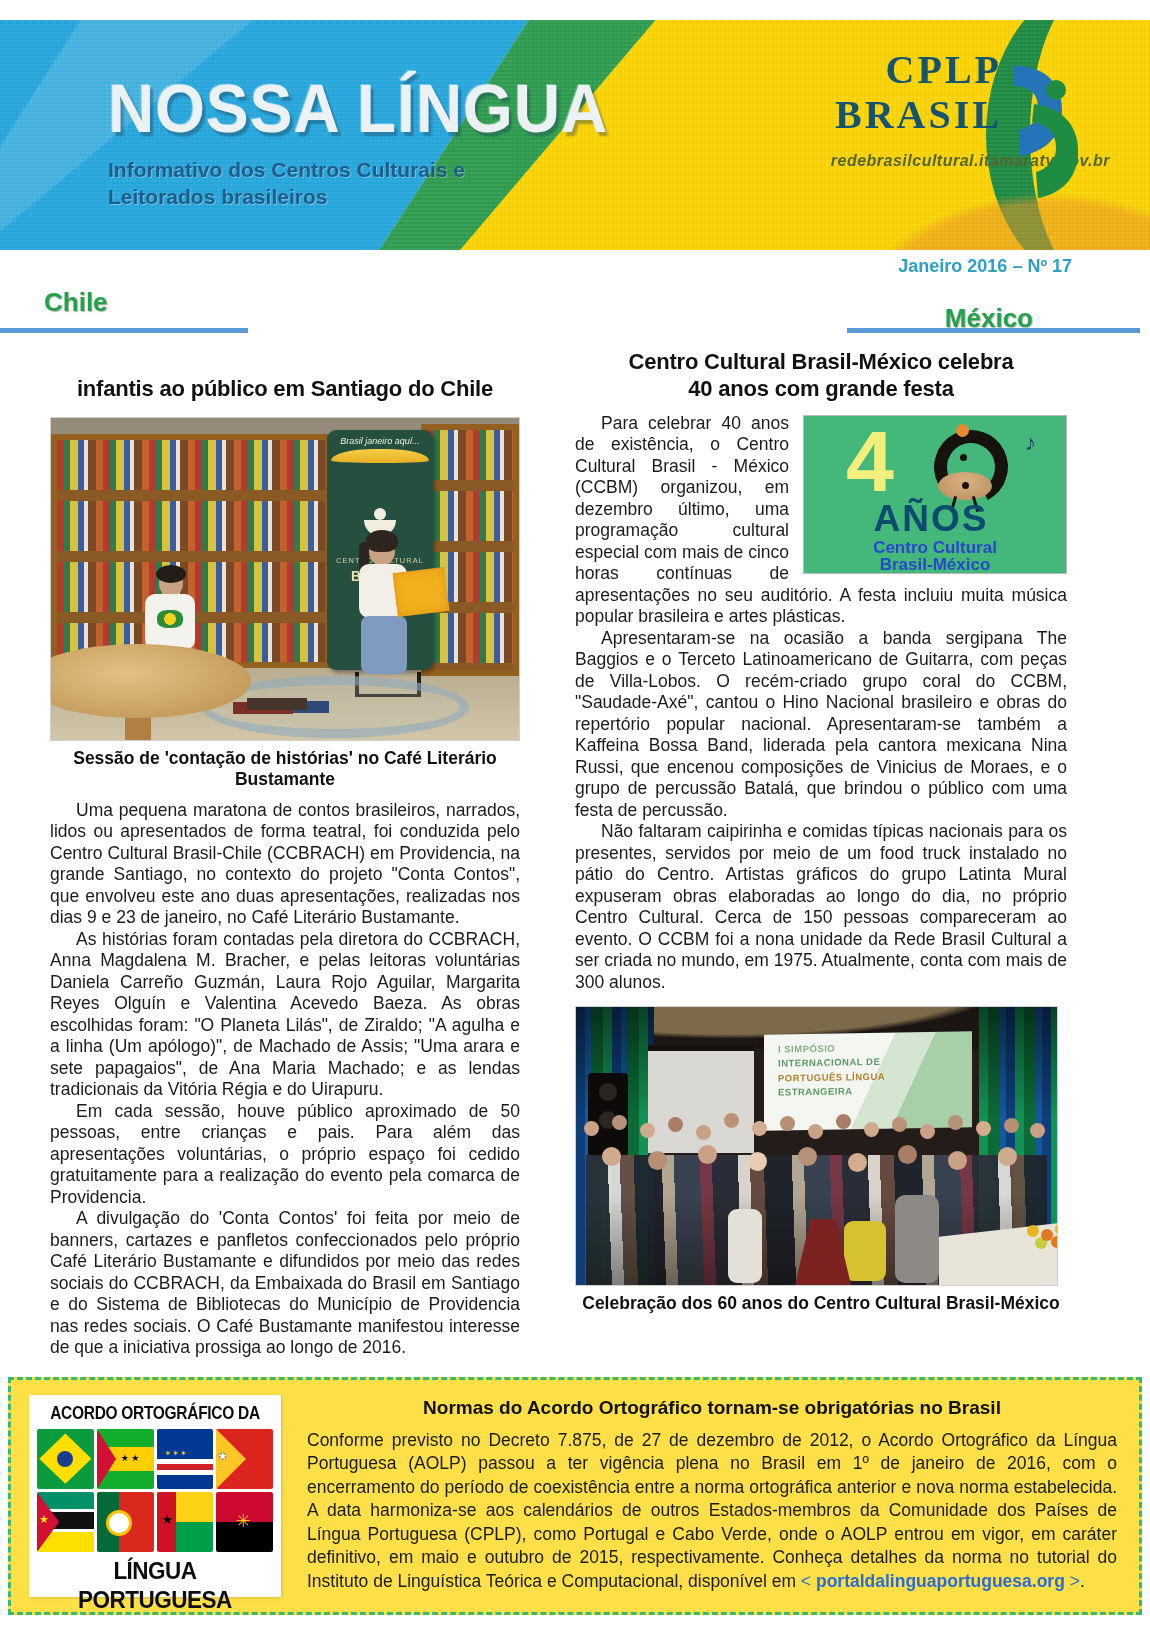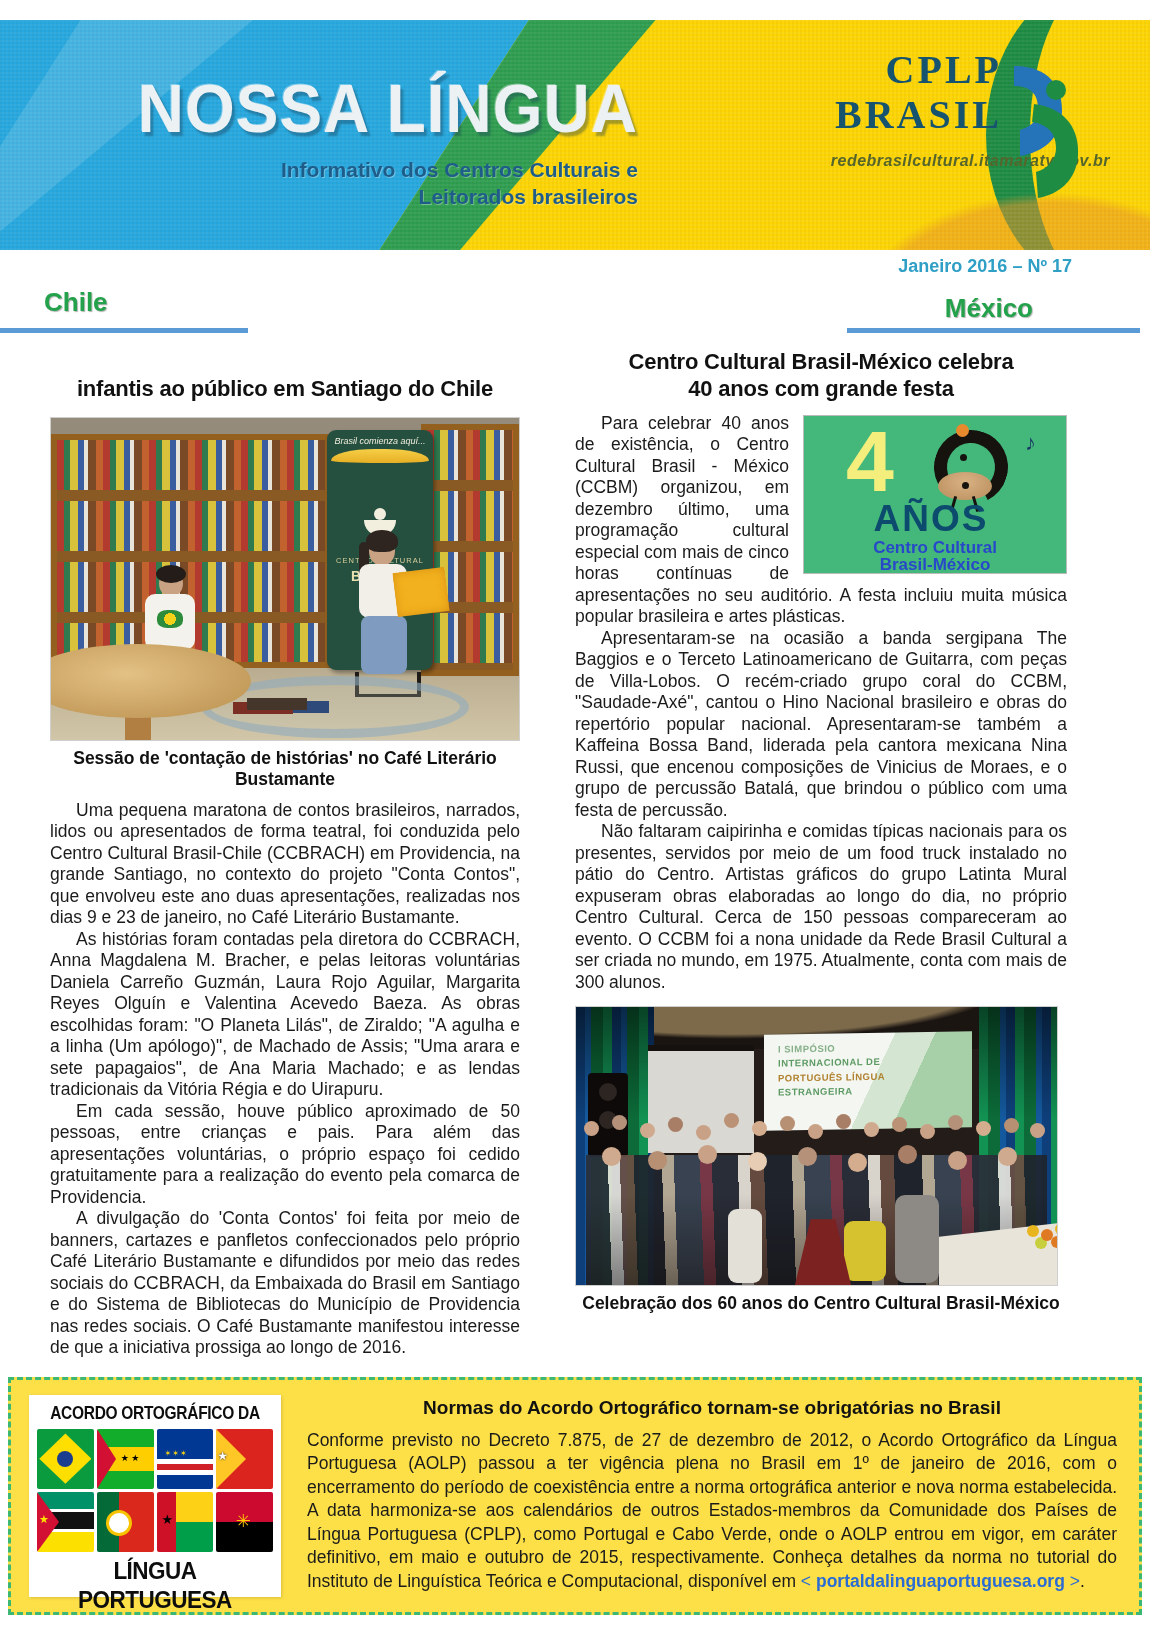--- a/index.html
+++ b/index.html
@@ -14,21 +14,21 @@
   .bnr-blue{position:absolute;inset:0;background:#27a8de;
      clip-path:polygon(0 0,46% 0,33% 100%,0 100%);}
   .bnr-blue-lt{position:absolute;inset:0;background:rgba(255,255,255,.14);
      clip-path:polygon(7% 0,22% 0,0 92%,0 55%);}
   .bnr-green{position:absolute;inset:0;background:#2f9e50;
      clip-path:polygon(46% 0,57% 0,40% 100%,33% 100%);}
   .bnr-green-right{position:absolute;top:-40px;bottom:-40px;right:-70px;width:190px;
      border-radius:50%;border-left:44px solid #1f8c44;}
   .bnr-orange{position:absolute;right:0;bottom:-70px;width:330px;height:150px;
      background:radial-gradient(ellipse at 70% 100%,rgba(233,150,40,.55) 0 55%,transparent 60%);}
-  .masthead-left{position:absolute;left:108px;top:52px;width:530px;text-align:right;}
+  .masthead-left{position:absolute;left:108px;top:52px;width:530px;text-align:left;}
   .mh-title{margin:0;font-size:64px;font-weight:800;letter-spacing:1px;color:#ecf1f4;
      transform:scaleY(1.06);text-shadow:3px 3px 2px rgba(25,60,85,.38),-1px -1px 0 rgba(255,255,255,.35);}
   .mh-sub{margin-top:10px;font-size:21px;font-weight:bold;color:#1e5d8a;line-height:1.3;
      text-shadow:1px 1px 0 rgba(255,255,255,.3);}
   .masthead-right{position:absolute;top:28px;right:48px;width:430px;text-align:right;}
   .brand-lines{padding-right:100px;font-family:"Liberation Serif",serif;font-weight:bold;
      font-size:40px;line-height:1.12;letter-spacing:3px;color:#15536f;}
   .brand-mark{position:absolute;top:12px;right:18px;width:80px;height:140px;}
   .brand-url{margin-top:14px;margin-right:-8px;font-style:italic;font-weight:bold;
      font-size:16px;color:#55652c;letter-spacing:.5px;}
@@ -40,21 +40,21 @@
   .columns{display:flex;gap:55px;padding:10px 73px 0 50px;min-height:1022px;align-items:flex-start;}
   .col{position:relative;}
   .col-left{width:470px;}
   .col-right{width:492px;}
 
   .section-head{position:relative;height:46px;}
   .section-label{font-size:26px;font-weight:bold;color:#23a14b;
      text-shadow:1px 1px 1px rgba(40,40,40,.35);}
   .head-left .section-label{position:absolute;left:-6px;top:0;}
   .head-right{text-align:right;}
-  .head-right .section-label{position:absolute;right:34px;top:6px;}
+  .head-right .section-label{position:absolute;right:34px;top:16px;}
   .rule{position:absolute;bottom:0;height:5px;background:#5b9bd5;}
   .rule-left{left:-60px;width:258px;}
   .rule-right{right:-73px;width:293px;}
 
   .article-title{margin:16px 0 0;text-align:center;font-size:22px;line-height:1.22;
      font-weight:bold;color:#111;letter-spacing:-.2px;}
 
   .body-text{margin:0;text-align:justify;font-size:17.5px;line-height:21.5px;text-indent:26px;}
   .body-first{margin-top:10px;}
 
@@ -255,21 +255,21 @@
       <h2 class="article-title">
         <br>
         <span>infantis ao público em Santiago do Chile</span>
       </h2>
 
       <figure class="photo library" style="margin:14px 0 0;">
         <div class="lib-floor"></div>
         <div class="shelf shelf-l"></div>
         <div class="shelf shelf-r"></div>
         <div class="lib-banner">
-          <div class="lb-tag">Brasil comienza aquí...</div>
+          <div class="lb-tag">Brasil janeiro aquí...</div>
           <div class="lb-wave"></div>
           <div class="lb-logo"></div>
           <div class="lb-org1">CENTRO CULTURAL</div>
           <div class="lb-org2">BRASIL</div>
         </div>
         <div class="reader">
           <div class="hair"></div>
             <div class="head"></div>
             <div class="shirt"></div>
           <div class="jeans"></div>

